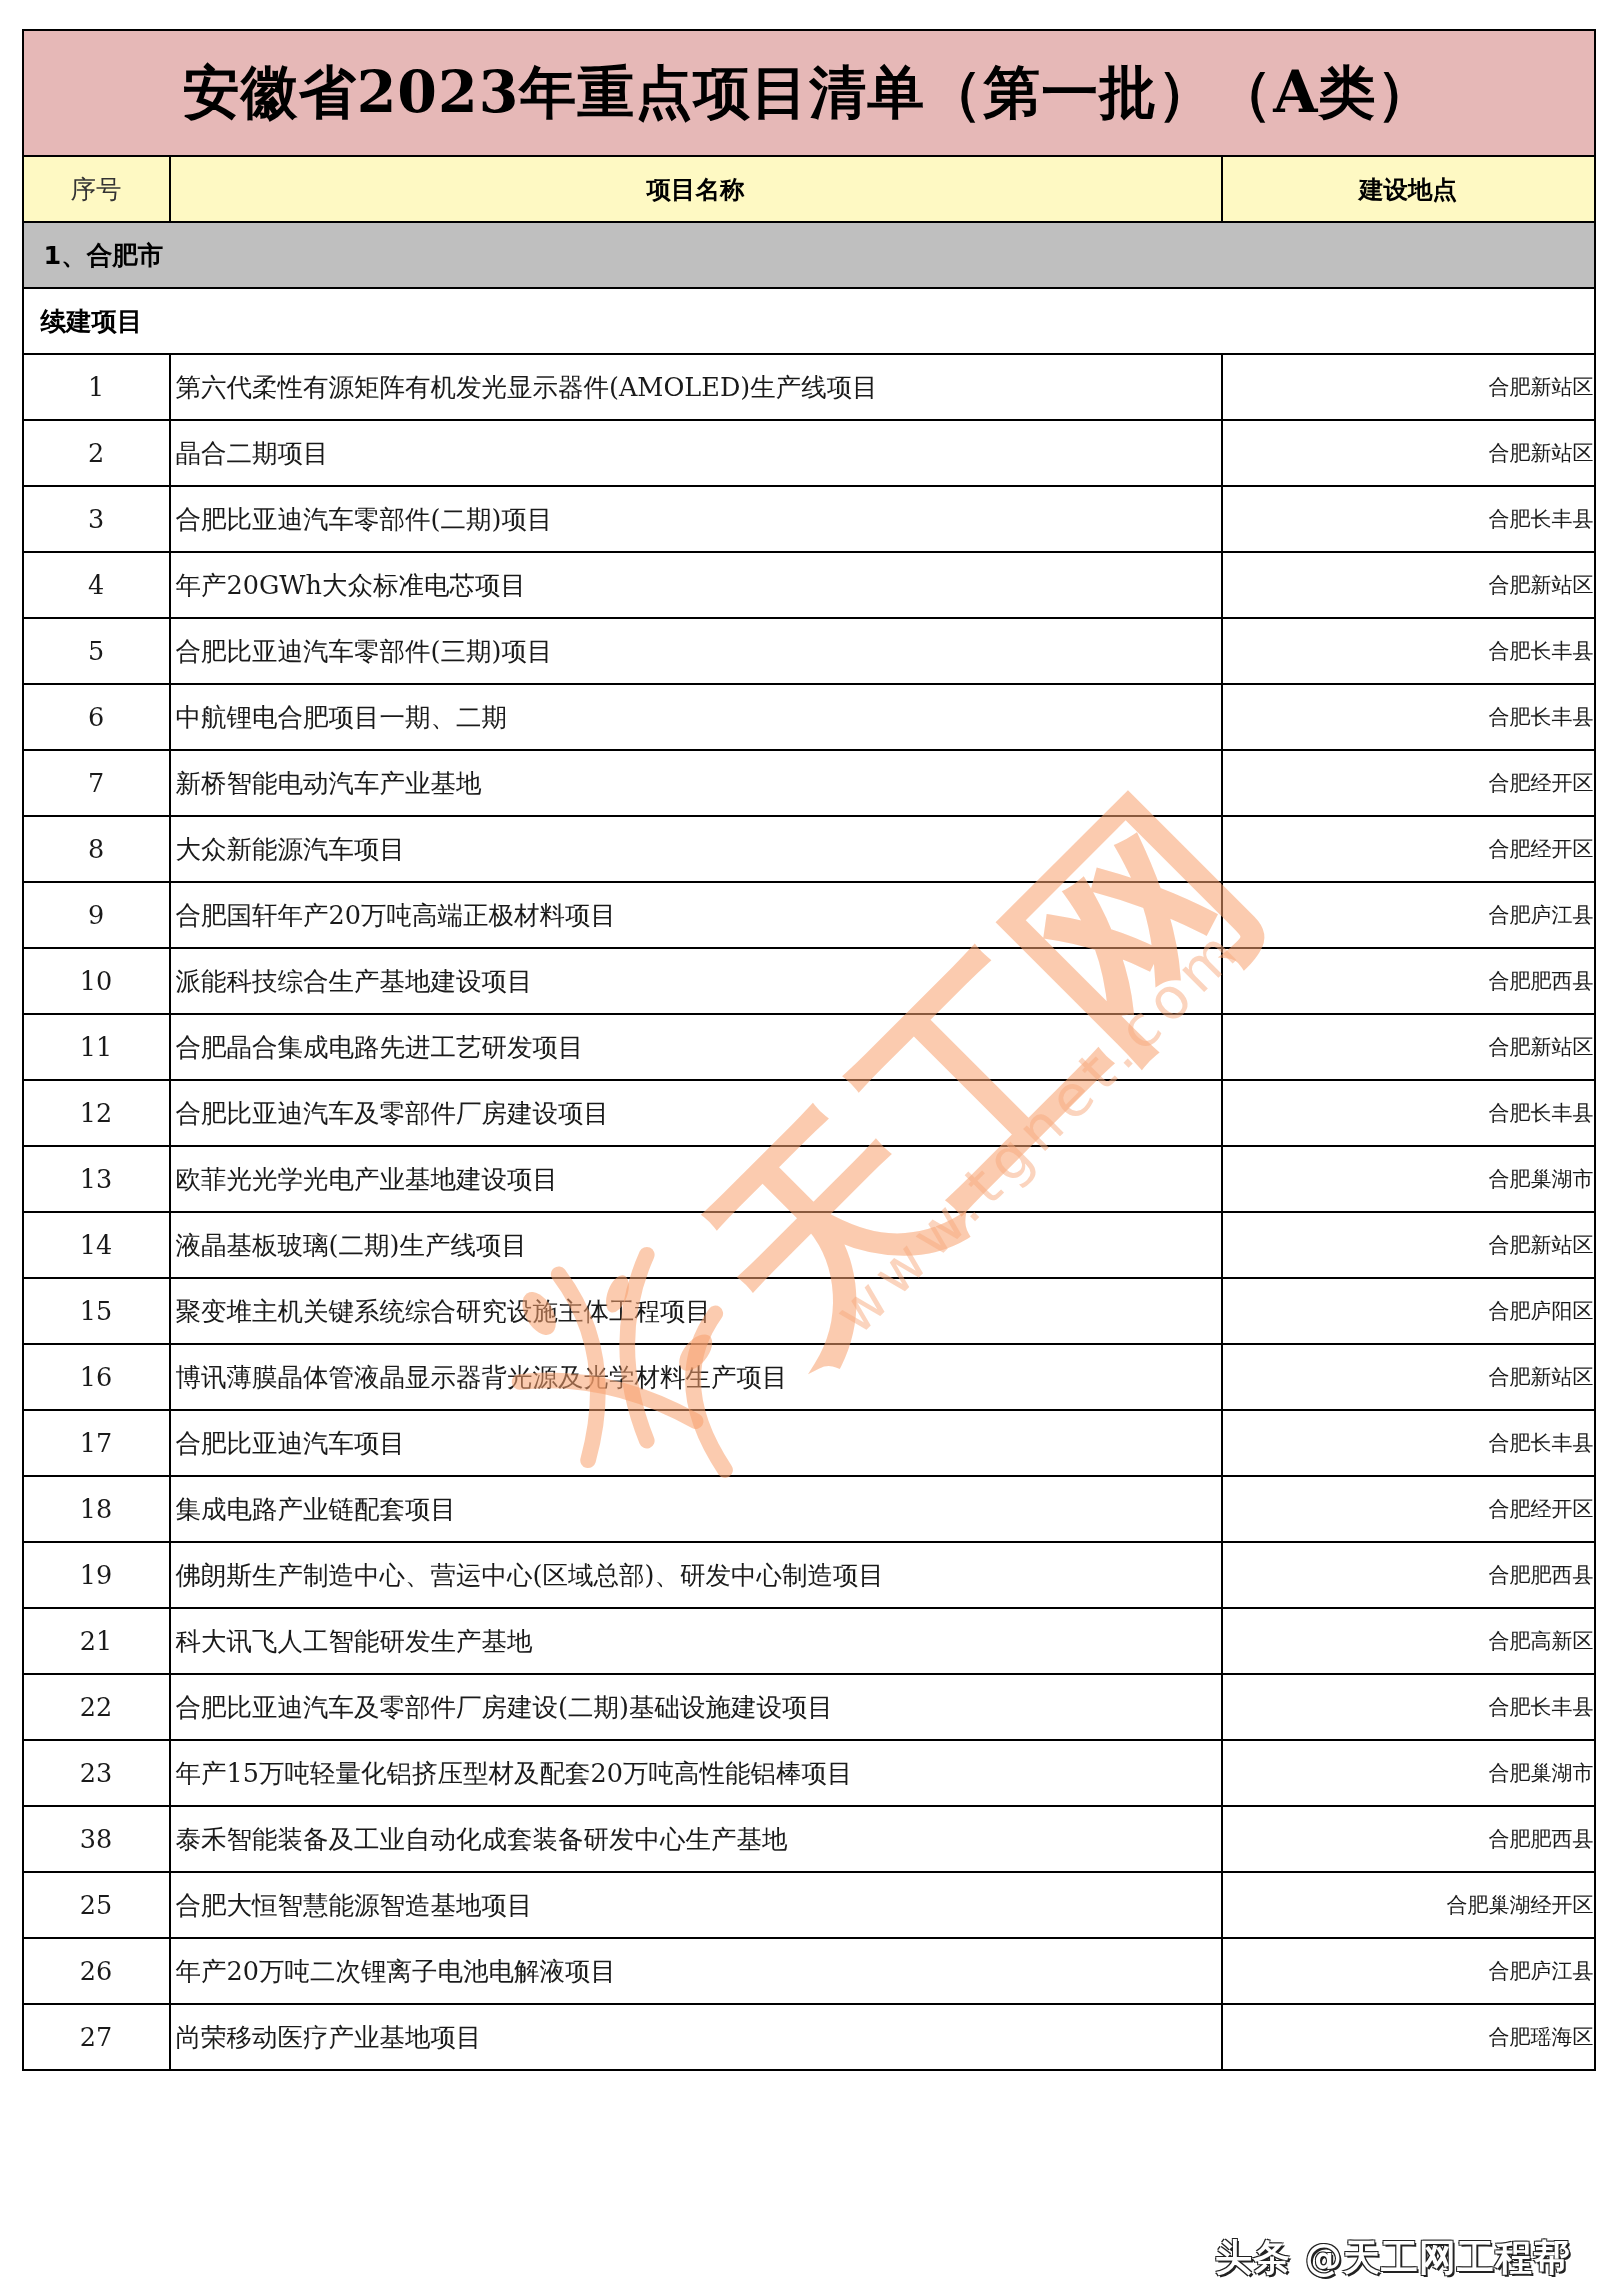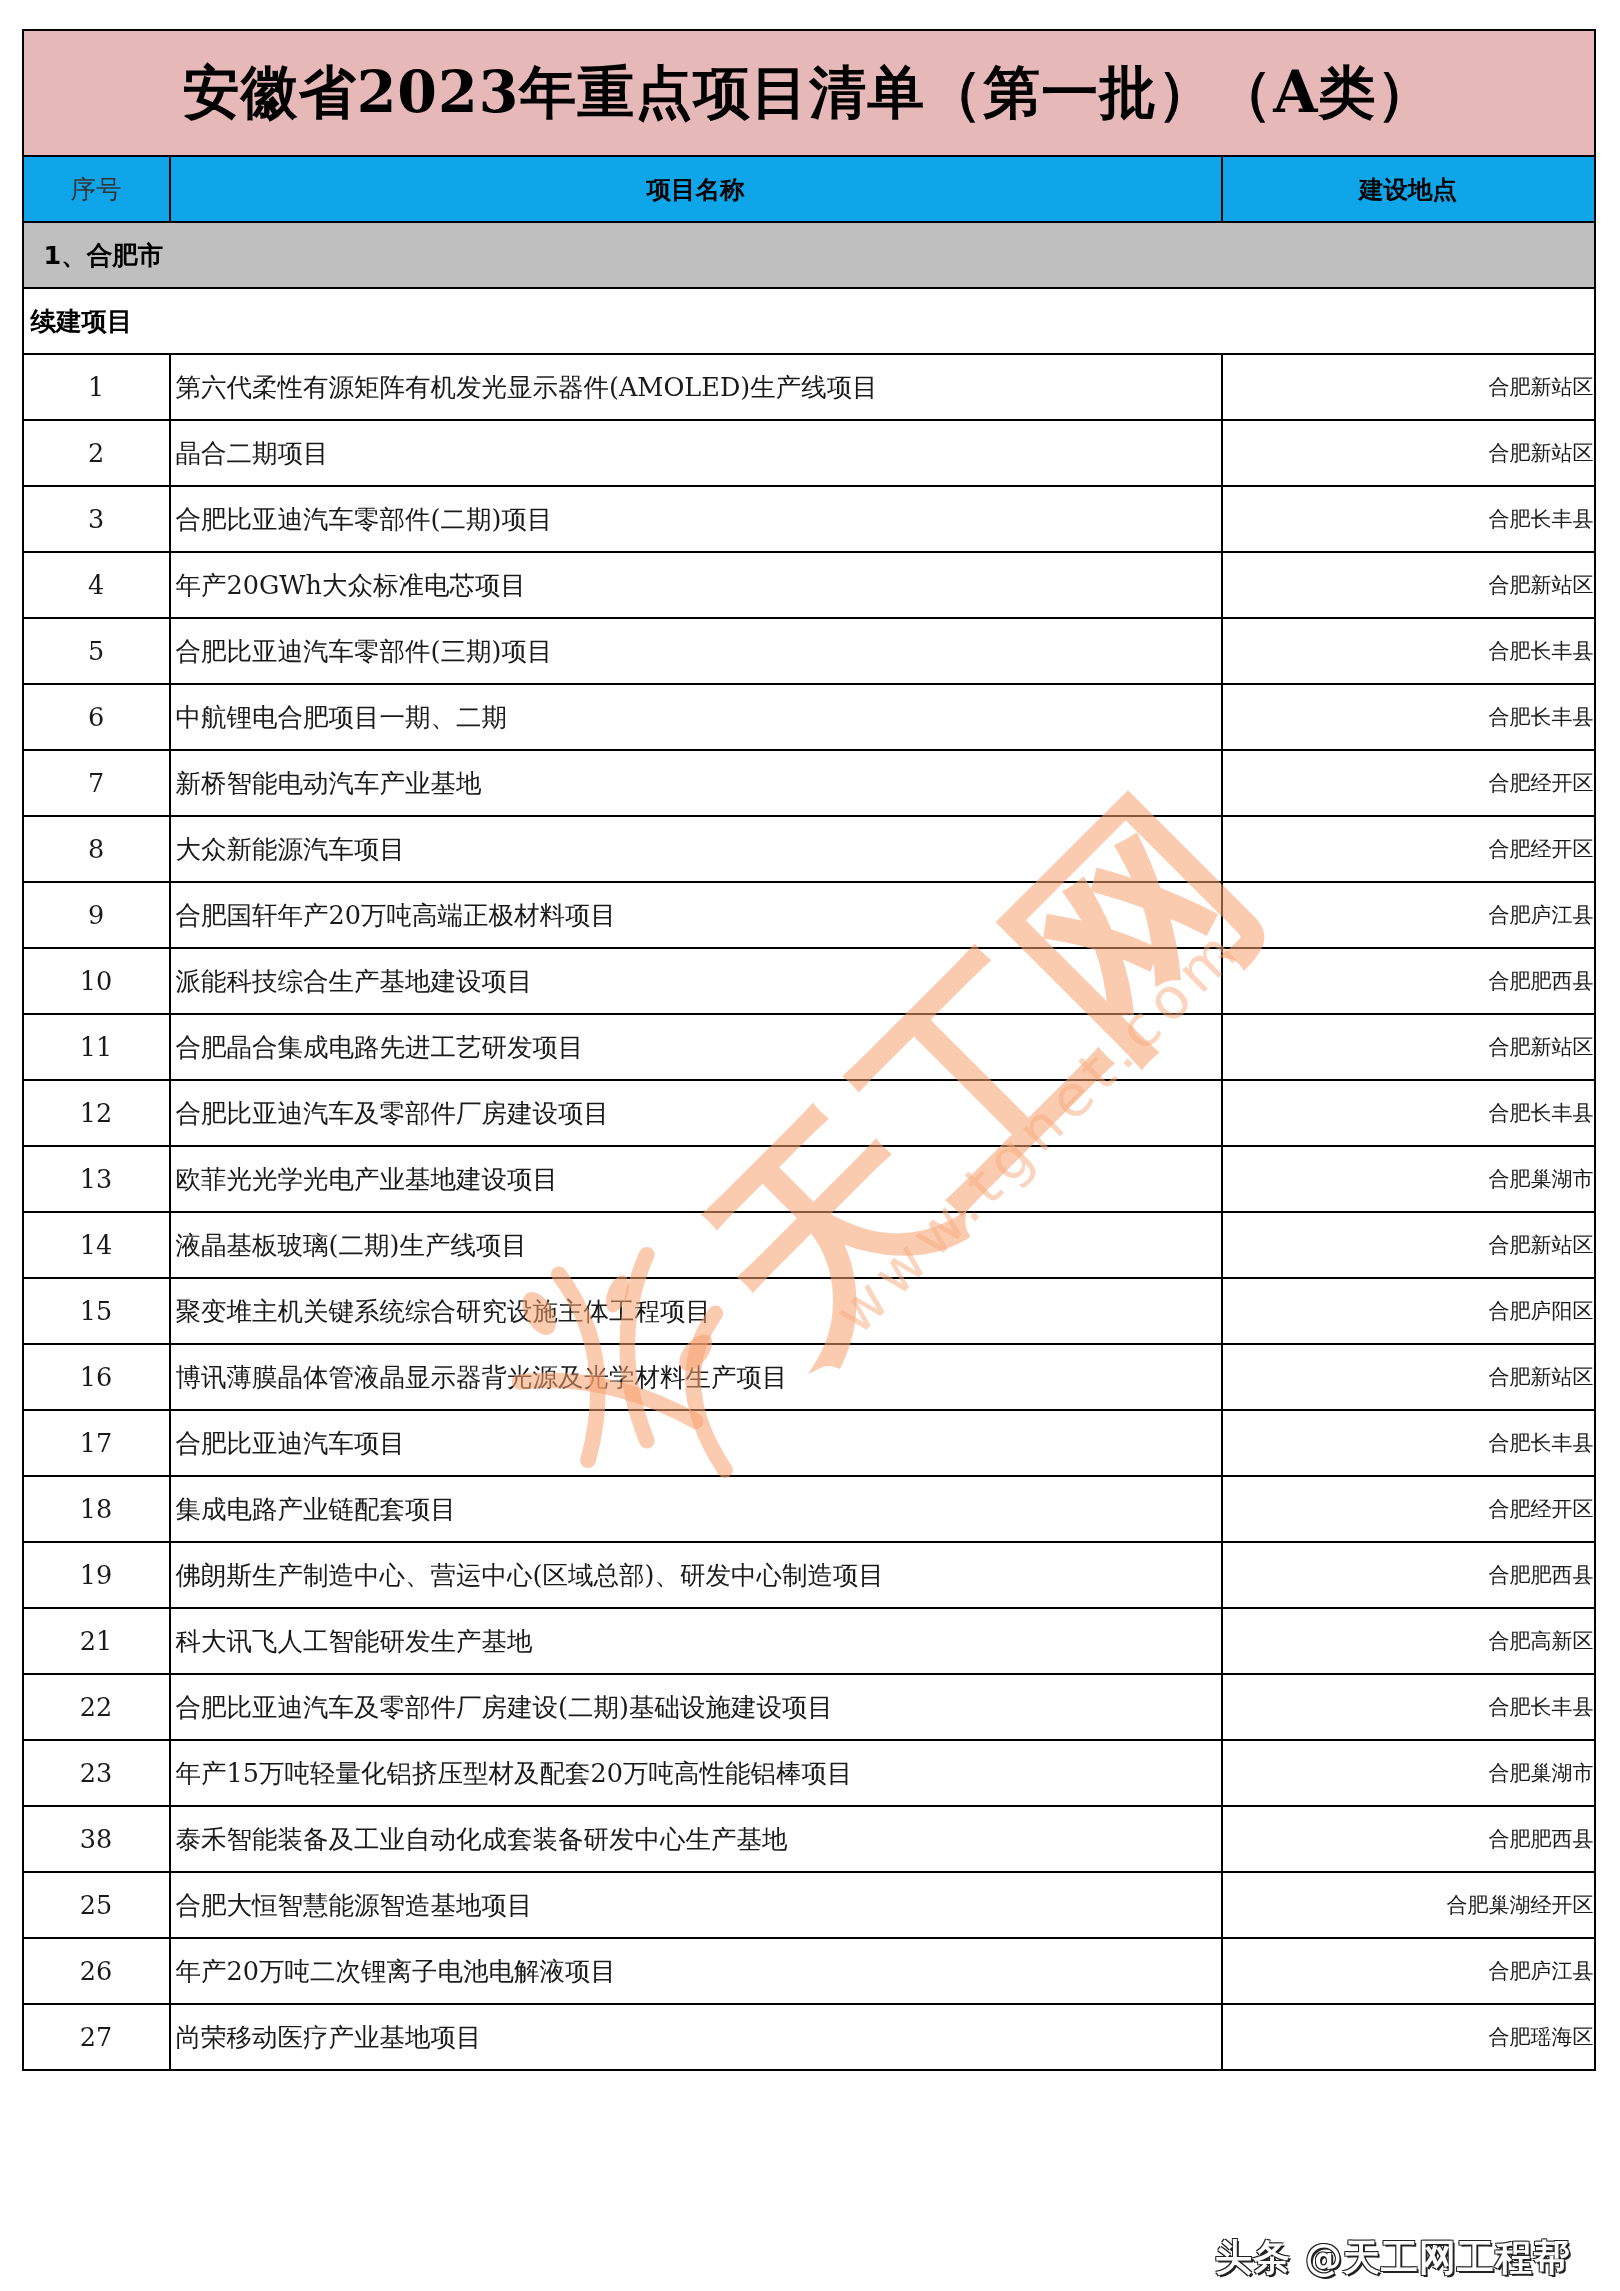--- a/index.html
+++ b/index.html
@@ -4,27 +4,27 @@
   <style>
     html, body { margin: 0; padding: 0; background: #ffffff; }
     body { width: 1620px; height: 2292px; position: relative; overflow: hidden;
            font-family: "DejaVu Serif", "Liberation Serif", serif; color: #1a1a1a; }
     .sheet { position: absolute; left: 21.6px; top: 29px; width: 1572px; }
     table { border-collapse: collapse; width: 1572px; table-layout: fixed; }
     td { border: 2.9px solid #000; padding: 0; height: 64px; vertical-align: middle; overflow: hidden; white-space: nowrap; }
     col.c1 { width: 147px; } col.c2 { width: 1052px; } col.c3 { width: 373px; }
     .title-cell { height: 124px; background: #E6B8B7; text-align: center;
                   font-family: "DejaVu Serif", serif; font-weight: bold; font-size: 57px; letter-spacing: 1px; color: #000; }
-    .hdr td { background: #0ea5e9; text-align: center; font-size: 24.5px; }
+    .hdr td { background: #fef9c3; text-align: center; font-size: 24.5px; }
     .hdr .h1 { font-weight: normal; color: #333; font-size: 25.5px; }
     .hdr .h2, .hdr .h3 { font-weight: bold; font-family: "DejaVu Sans", sans-serif; font-size: 24.5px; color:#000; }
     .section td { background: #BFBFBF; font-family: "DejaVu Sans", sans-serif; font-weight: bold;
                   font-size: 25.5px; padding-left: 20px; color:#000; }
     .subsection td { background: #fff; font-family: "DejaVu Sans", sans-serif; font-weight: bold;
-                     font-size: 25.5px; padding-left: 7px; color:#000; }
+                     font-size: 25.5px; padding-left: 17px; color:#000; }
     .row td.idx { text-align: center; font-size: 25.5px; }
     .row td.name { text-align: left; padding-left: 4.9px; font-size: 25.5px; }
     .row td.loc { text-align: right; font-size: 21px; }
     
     .wm { position: absolute; left: 510px; top: 774px; width: 706px; height: 706px; pointer-events: none; }
     .wm-main { position: absolute; left: 147px; top: 157px; transform: rotate(-45deg); transform-origin: center;
                font-family: "DejaVu Sans", sans-serif; font-weight: bold; font-size: 225px; color: rgba(247,160,110,0.55);
                letter-spacing: -9.8px; white-space: nowrap; }
     .wm-url { position: absolute; left: 255px; top: 323px; transform: rotate(-45deg);
               font-family: "DejaVu Sans", sans-serif; font-size: 57px; color: rgba(247,170,125,0.5);

